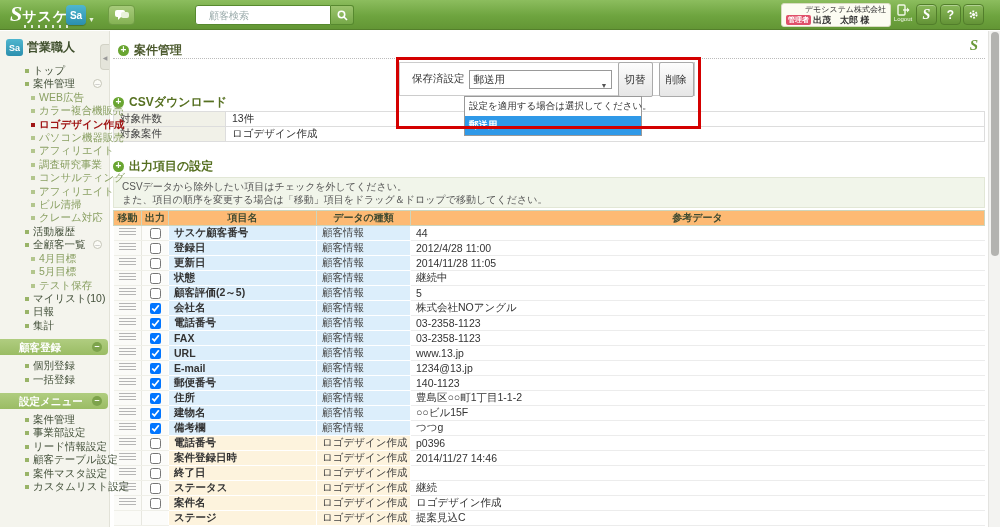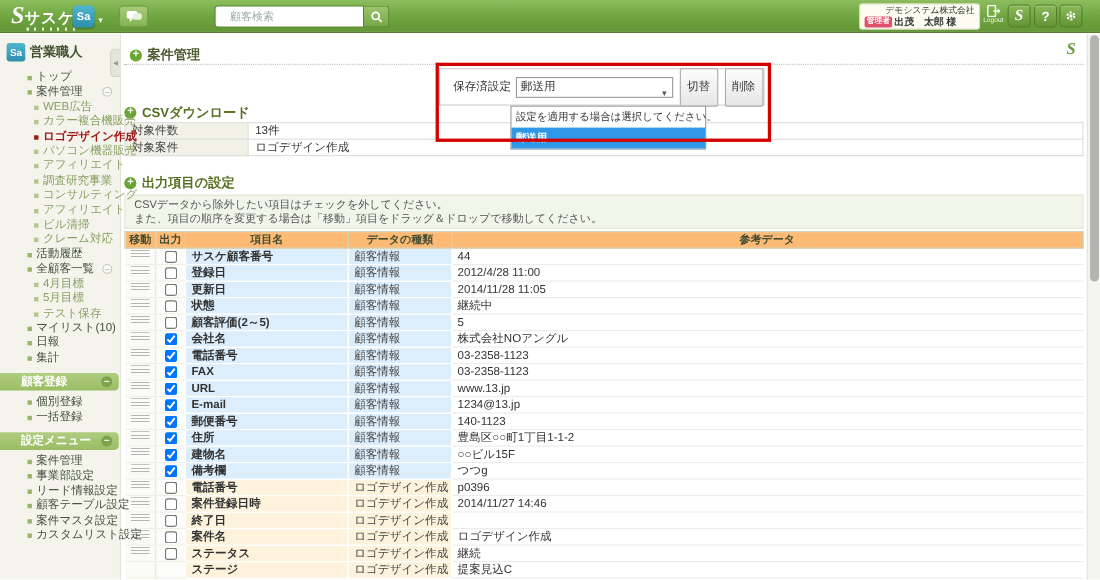--- a/index.html
+++ b/index.html
@@ -390,30 +390,30 @@
         <tr class="grp-proj">
           <td class="move-cell"><span class="drag-handle"></span></td>
           <td class="chk-cell"><input type="checkbox" style=""></td>
           <td class="name-cell">終了日</td>
           <td class="type-cell">ロゴデザイン作成</td>
           <td class="ref-cell"></td>
         </tr>
         <tr class="grp-proj">
           <td class="move-cell"><span class="drag-handle"></span></td>
           <td class="chk-cell"><input type="checkbox" style=""></td>
+          <td class="name-cell">ステータス</td>
+          <td class="type-cell">ロゴデザイン作成</td>
+          <td class="ref-cell">継続</td>
+        </tr>
+        <tr class="grp-proj">
+          <td class="move-cell"><span class="drag-handle"></span></td>
+          <td class="chk-cell"><input type="checkbox" style=""></td>
           <td class="name-cell">案件名</td>
           <td class="type-cell">ロゴデザイン作成</td>
           <td class="ref-cell">ロゴデザイン作成</td>
-        </tr>
-        <tr class="grp-proj">
-          <td class="move-cell"><span class="drag-handle"></span></td>
-          <td class="chk-cell"><input type="checkbox" style=""></td>
-          <td class="name-cell">ステータス</td>
-          <td class="type-cell">ロゴデザイン作成</td>
-          <td class="ref-cell">継続</td>
         </tr>
         <tr class="grp-proj">
           <td class="move-cell"></td>
           <td class="chk-cell"></td>
           <td class="name-cell">ステージ</td>
           <td class="type-cell">ロゴデザイン作成</td>
           <td class="ref-cell">提案見込C</td>
         </tr>
       </tbody>
   </table>

